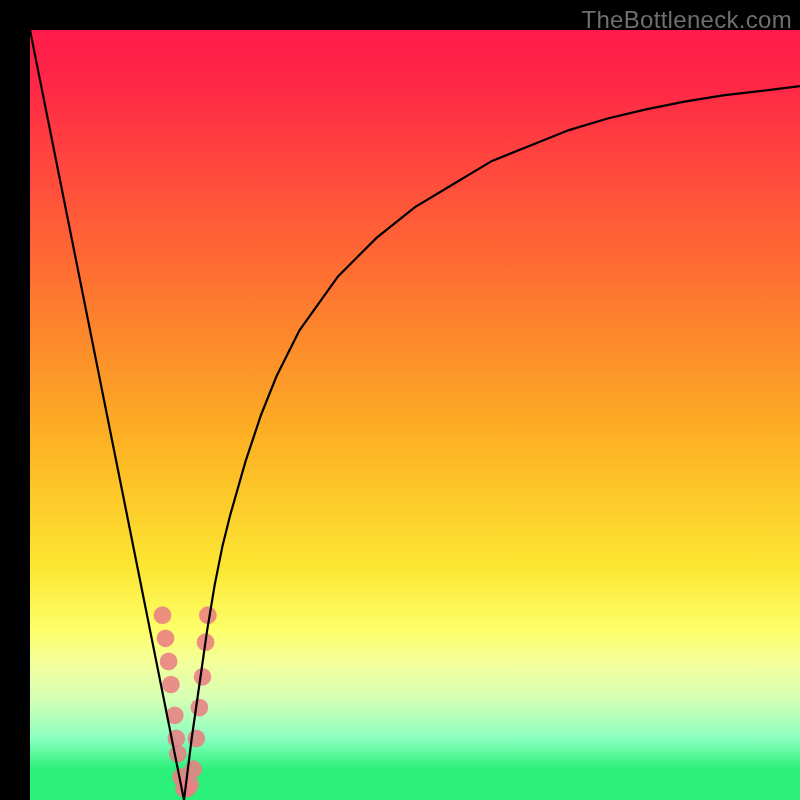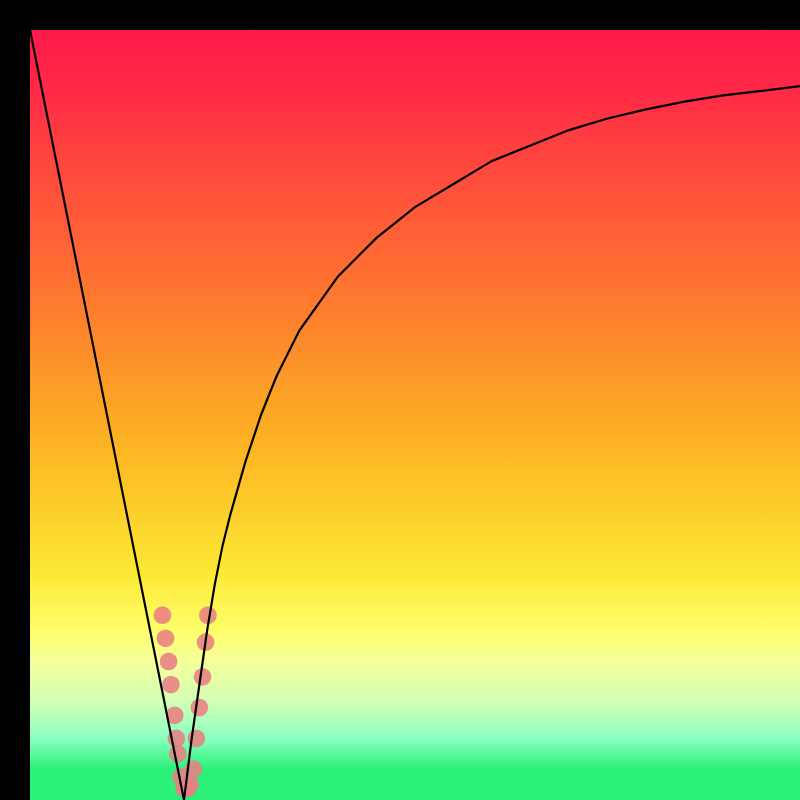--- a/index.html
+++ b/index.html
@@ -92,13 +92,14 @@
           <circle cx="166.32" cy="708.40" r="8.86" class="marker"></circle>
           <circle cx="169.40" cy="677.60" r="8.86" class="marker"></circle>
           <circle cx="172.48" cy="646.80" r="8.86" class="marker"></circle>
           <circle cx="175.56" cy="612.15" r="8.86" class="marker"></circle>
           <circle cx="177.87" cy="585.20" r="8.86" class="marker"></circle>
         </g>
       <path class="curve" d="M0.00 0.00 L15.40 77.00 L30.80 154.00 L46.20 231.00 L61.60 308.00 L77.00 385.00 L92.40 462.00 L100.10 500.50 L107.80 539.00 L115.50 577.50 L123.20 616.00 L130.90 654.50 L138.60 693.00 L146.30 731.50 L154.00 770.00"></path>
       <path class="curve" d="M154.00 770.00 L161.70 708.40 L169.40 654.50 L177.10 600.60 L184.80 554.40 L192.50 515.90 L200.20 485.10 L215.60 431.20 L231.00 385.00 L246.40 346.50 L269.50 300.30 L308.00 246.40 L346.50 207.90 L385.00 177.10 L423.50 154.00 L462.00 130.90 L500.50 115.50 L539.00 100.10 L577.50 88.55 L616.00 79.31 L654.50 71.61 L693.00 65.45 L731.50 60.83 L770.00 56.21"></path>
     </svg>
   </div>
+  <div class="watermark">TheBottleneck.com</div>
 </div>
 
 </body></html>

